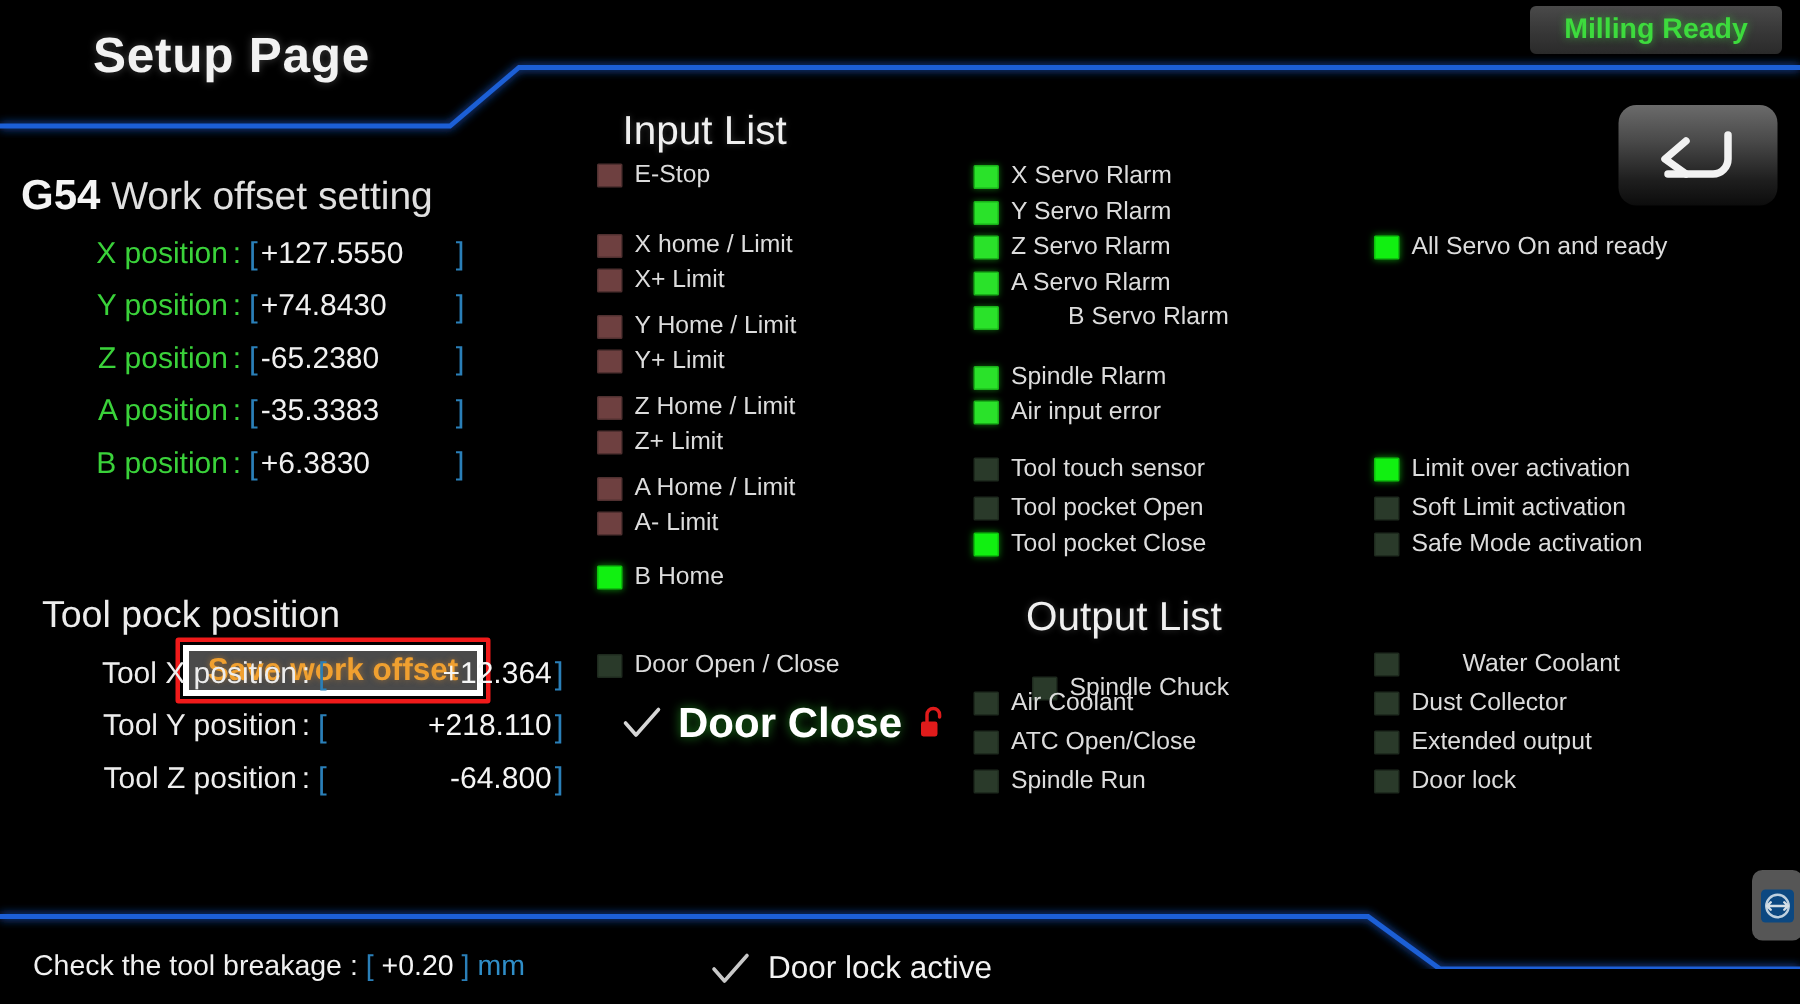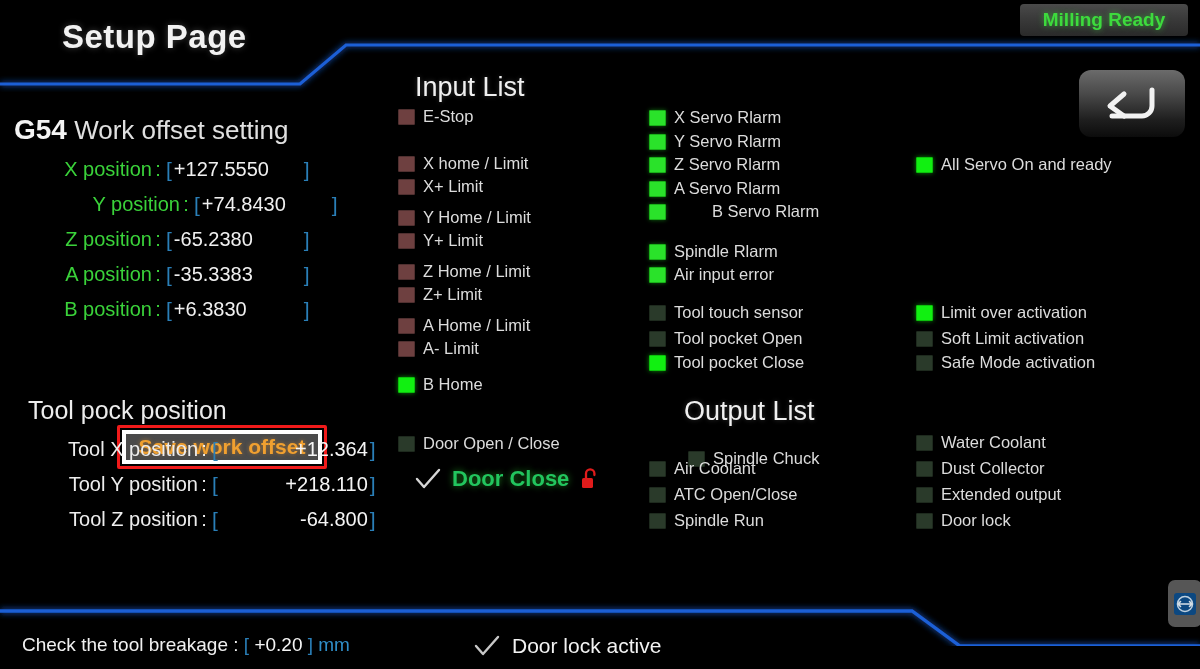--- a/index.html
+++ b/index.html
@@ -106,21 +106,21 @@
     background:#2ae22a; border:1px solid #19b019;
     box-shadow:0 0 4px rgba(30,225,30,0.45);
   }
 
   
   #door-status {
     position:absolute; left:415px; top:466px;
     display:flex; align-items:center; gap:11px;
   }
   #door-status .dc-text {
-    font-size:22px; font-weight:bold; color:#22c55e;
+    font-size:28px; font-weight:bold; color:#ffffff;
     text-shadow:0 0 7px rgba(50,210,50,0.6);
   }
 
   
   #bottom-rule { position:absolute; left:0; top:596px; width:1200px; height:50px; }
   #bottom-bar {
     position:absolute; left:0; top:626px; width:1200px; height:43px;
     display:flex; align-items:center;
   }
   #breakage-label { position:absolute; left:22px; top:8px; font-size:19px; color:#f0f0f0; white-space:nowrap; }
@@ -182,21 +182,21 @@
   </div>
 
   <div id="offset-rows">
       <div class="pos-row" style="top: 54px;">
         <span class="axis-label">X position</span>
         <span class="colon">:</span>
         <span class="br">[</span>
         <span class="val">+127.5550</span>
         <span class="br">]</span>
       </div>
-      <div class="pos-row" style="top: 89px; margin-left: 28px;">
+      <div class="pos-row" style="top: 89px;">
         <span class="axis-label">Y position</span>
         <span class="colon">:</span>
         <span class="br">[</span>
         <span class="val">+74.8430</span>
         <span class="br">]</span>
       </div>
       <div class="pos-row" style="top: 124px;">
         <span class="axis-label">Z position</span>
         <span class="colon">:</span>
         <span class="br">[</span>
@@ -385,21 +385,21 @@
     <div class="led-item" style="top: 52px; left: 0px;">
       <span class="led off-green"></span>
       <span>ATC Open/Close</span>
     </div>
     <div class="led-item" style="top: 78px; left: 0px;">
       <span class="led off-green"></span>
       <span>Spindle Run</span>
     </div>
   </div>
 <div id="output-col2" style="position:absolute; left:916px; top:433px; width:280px; height:110px;">
-    <div class="led-item" style="top: 0px; left: 0px;">
+    <div class="led-item" style="top: 0px; left: 0px; gap: 34px;">
       <span class="led off-green"></span>
       <span>Water Coolant</span>
     </div>
     <div class="led-item" style="top: 26px; left: 0px; text-align: right;">
       <span class="led off-green"></span>
       <span>Dust Collector</span>
     </div>
     <div class="led-item" style="top: 52px; left: 0px;">
       <span class="led off-green"></span>
       <span>Extended output</span>

